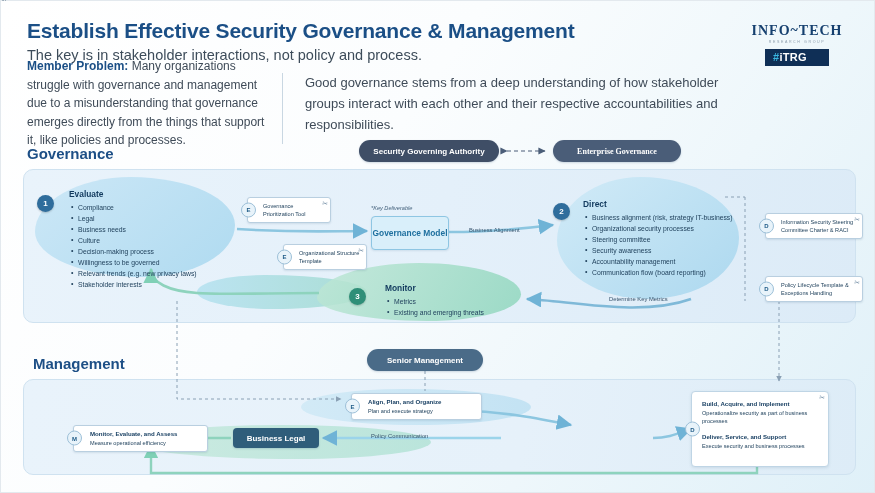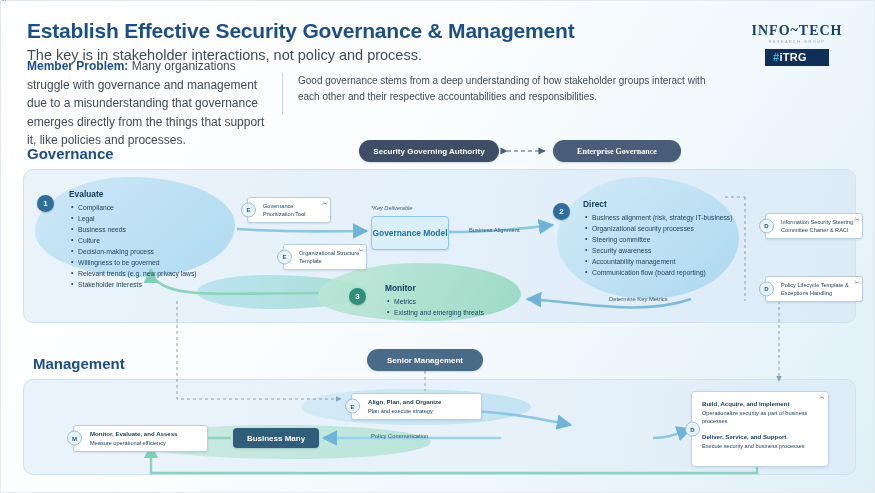--- a/index.html
+++ b/index.html
@@ -45,22 +45,22 @@
   .logo .itrg .hash { color:#39b6e0; }
 
   
   .member-problem {
     position:absolute; left:26px; top:56px; width:240px;
     font-size:12px; line-height:1.55; color:#3f4b58;
   }
   .member-problem b { color:#1b4f86; }
   .intro-right {
     position:absolute; left:281px; top:72px; width:420px;
-    font-size:10px; line-height:1.6; color:#3f4b58;
-    border-left:1px solid #c9d7e2; padding-left:15px;
+    font-size:13px; line-height:1.6; color:#3f4b58;
+    border-left:1px solid #c9d7e2; padding-left:22px;
   }
   .intro-right p { margin:0 0 9px 0; }
 
   
   .section-label {
     position:absolute; font-size:15px; font-weight:bold; color:#1d4f86;
   }
   #lbl-governance { left:26px; top:144px; }
   #lbl-management { left:32px; top:354px; }
 
@@ -300,21 +300,21 @@
     <path d="M500,437 L322,437" fill="none" stroke="#9bd4ea" stroke-width="2.6" marker-end="url(#ah-blue)"></path>
 
     <path d="M230,437 L190,437" fill="none" stroke="#8ed3bd" stroke-width="2.6" marker-end="url(#ah-green)"></path>
 
     <path d="M756,464 L756,472 L150,472 L150,444" fill="none" stroke="#8ed3bd" stroke-width="2.4" marker-end="url(#ah-green)"></path>
   </svg>
 
   <div class="pill" id="pill-sga">Security Governing Authority</div>
   <div class="pill" id="pill-ent">Enterprise Governance</div>
   <div class="pill" id="pill-senior">Senior Management</div>
-  <div class="pill" id="pill-bu">Business Many</div>
+  <div class="pill" id="pill-bu">Business Legal</div>
 
   <div class="num-circle" id="num-1">1</div>
   <div class="num-circle" id="num-2">2</div>
   <div class="num-circle" id="num-3">3</div>
 
   <div class="listblock" id="list-evaluate">
     <div class="hd">Evaluate</div>
     <ul>
       <li>Compliance</li>
       <li>Legal</li>

